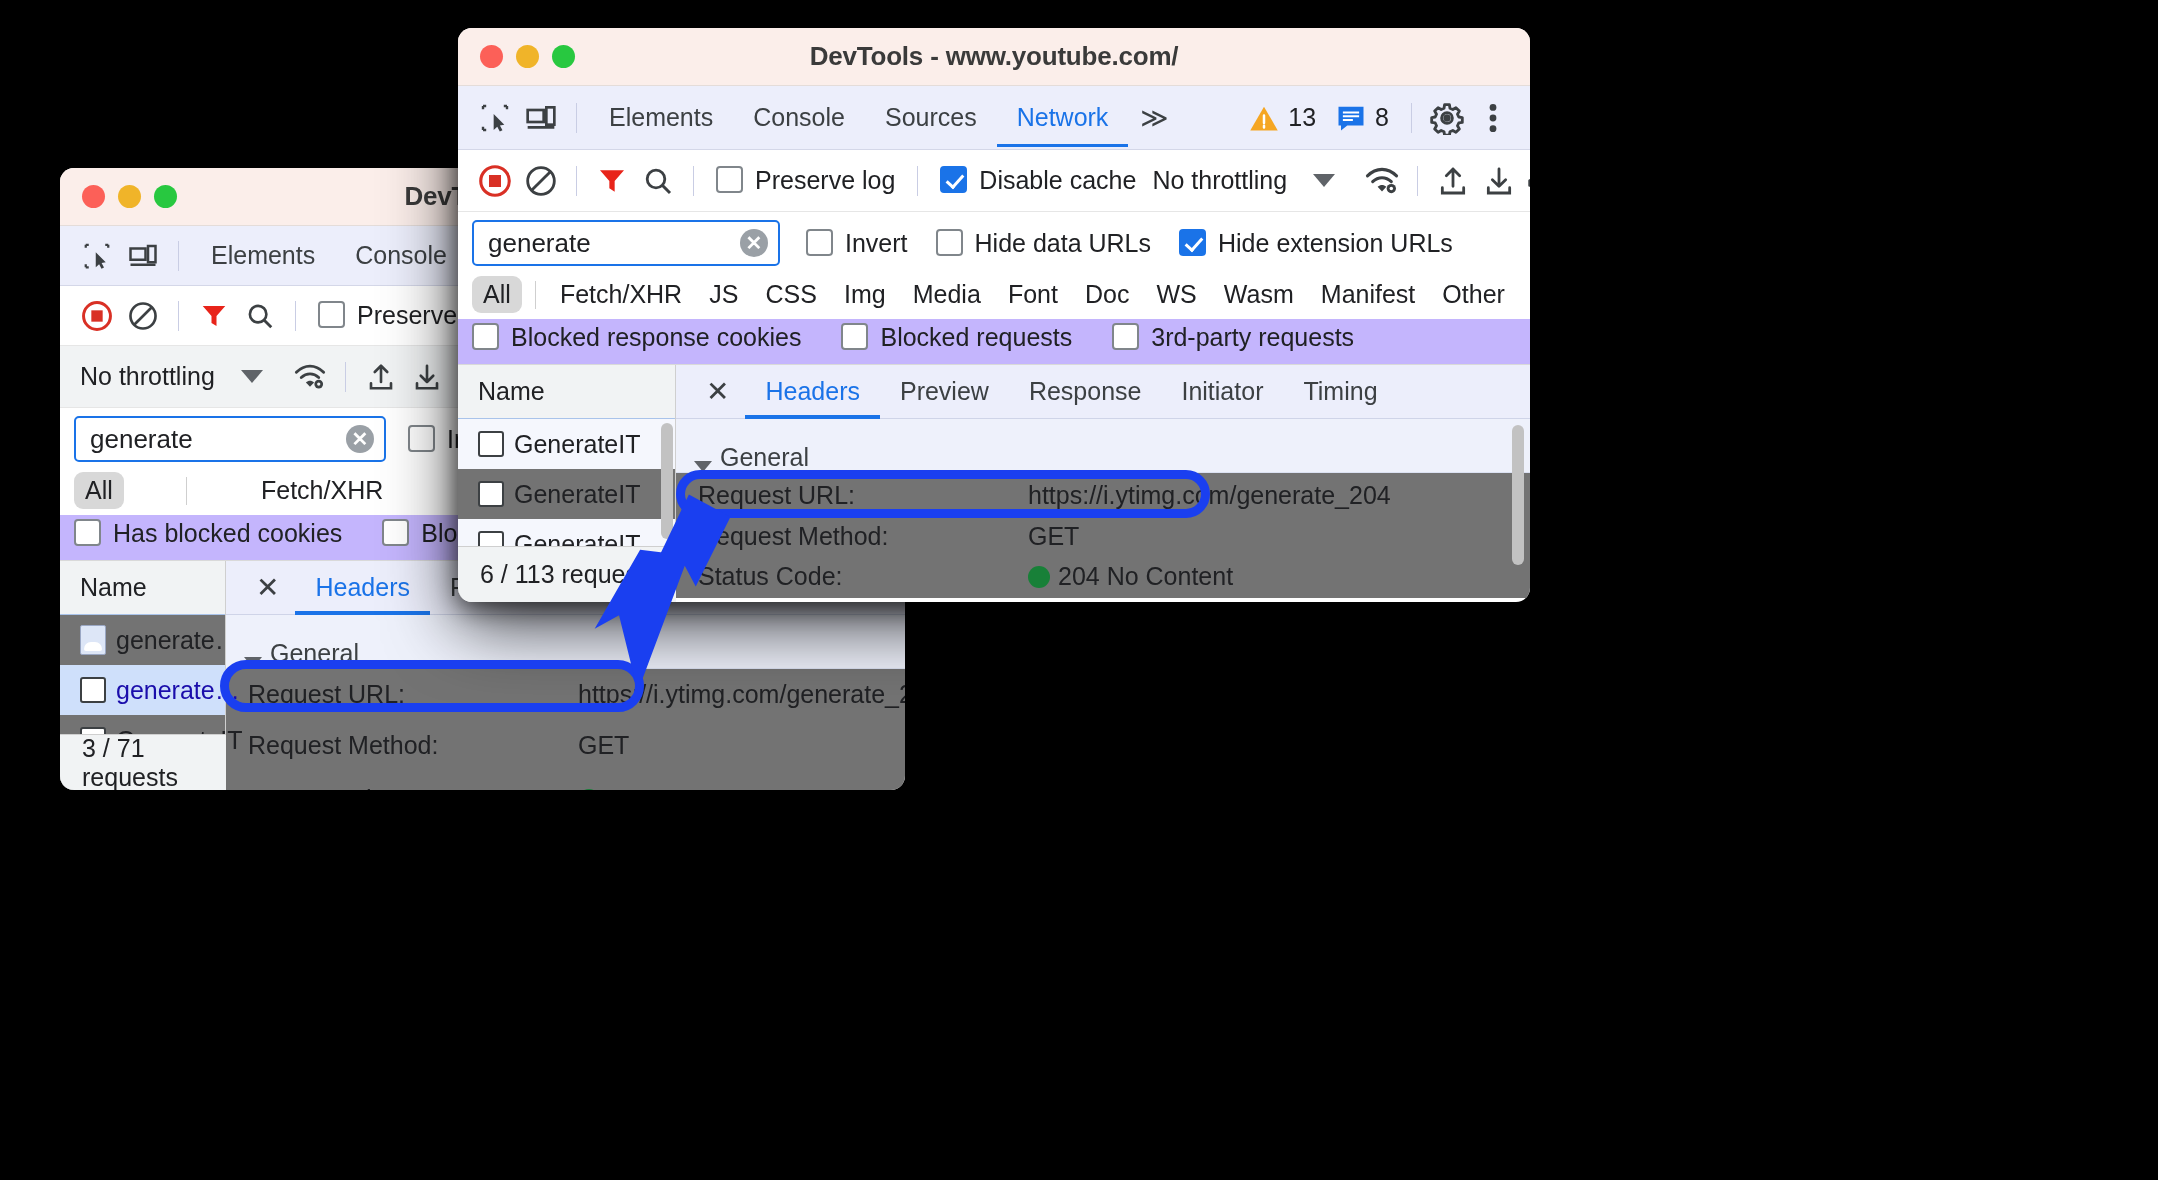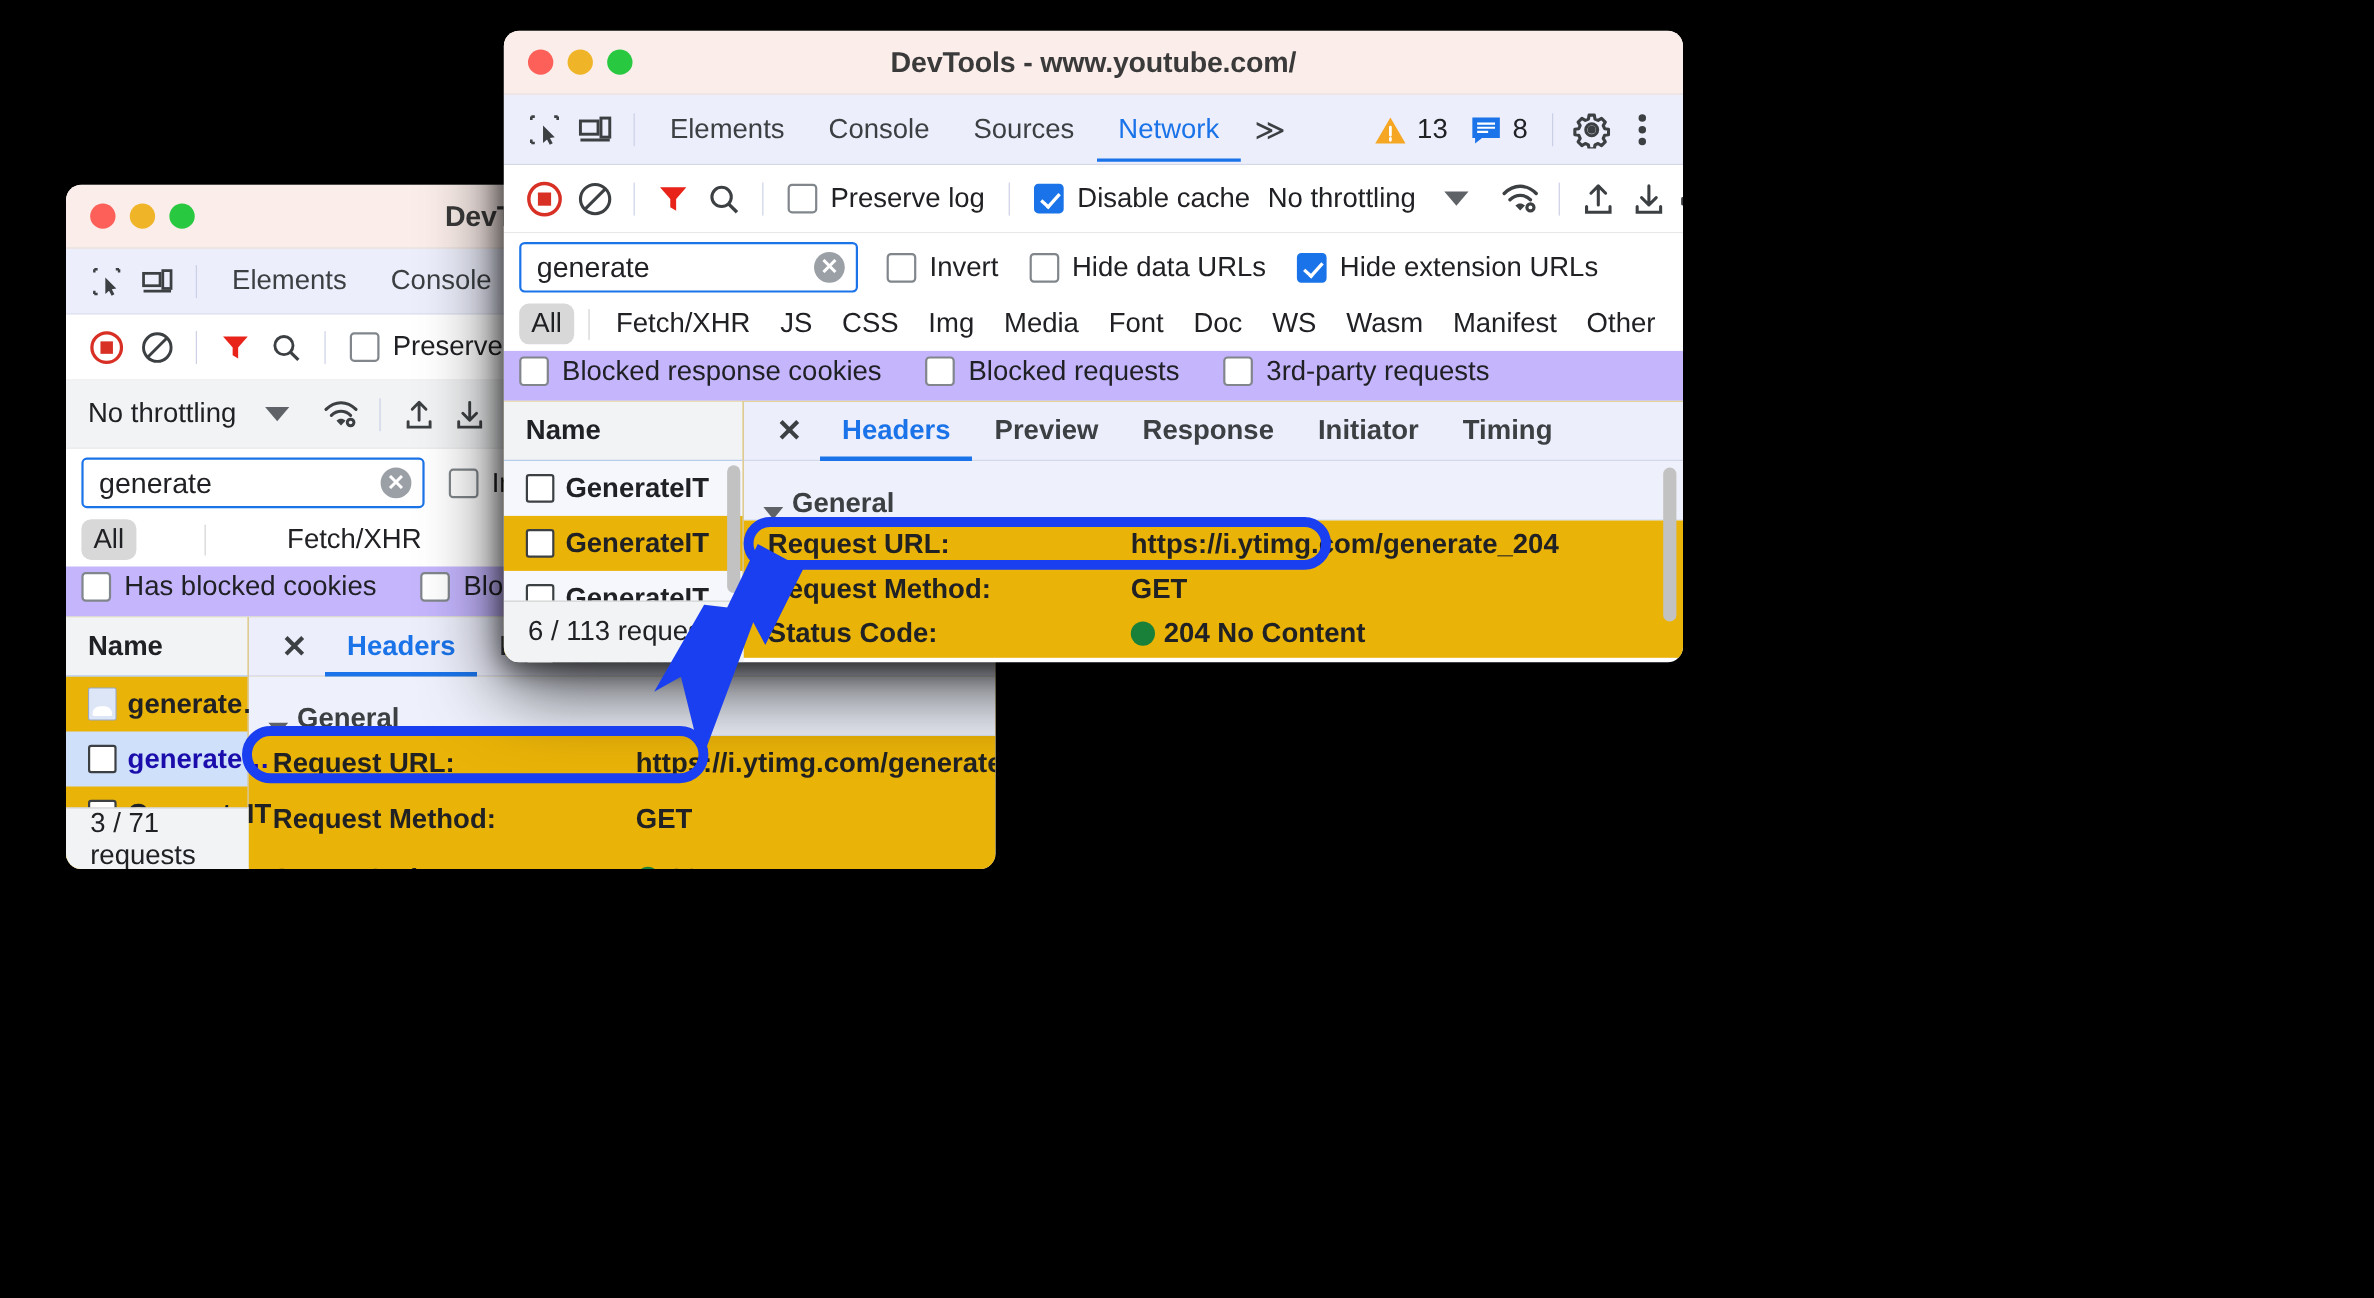--- a/index.html
+++ b/index.html
@@ -73,21 +73,21 @@
   .cbx {
     width: 27px; height: 27px; border: 2px solid #80868b;
     border-radius: 4px; flex: none; background:#fff;
   }
   .cbx.checked { background: #1a73e8; border-color: #1a73e8; position: relative; }
   .cbx.checked::after {
     content: ""; position: absolute; left: 8px; top: 3px;
     width: 7px; height: 14px; border: solid #fff;
     border-width: 0 3px 3px 0; transform: rotate(42deg);
   }
-  .cbx-label { display: flex; align-items: center; gap: 12px; font-size: 25px; color: #202124; padding: 0 10px; white-space: nowrap; }
+  .cbx-label { display: flex; align-items: flex-start; gap: 12px; font-size: 25px; color: #202124; padding: 0 10px; white-space: nowrap; }
   .throttle { font-size: 25px; color: #202124; padding-left: 6px; white-space: nowrap; }
   .caret { width: 0; height: 0; border-left: 11px solid transparent; border-right: 11px solid transparent; border-top: 13px solid #5f6368; margin: 0 24px 0 26px; }
 
   
   .filterrow { display: flex; align-items: center; padding: 8px 14px; background: #fff; }
   .filterbox {
     position: relative; height: 46px; border: 2px solid #1a73e8; border-radius: 5px;
     display: flex; align-items: center; padding: 0 14px; background: #fff;
   }
   .filterbox .val { font-size: 26px; color: #202124; }
@@ -99,21 +99,21 @@
 
   
   .typerow { display: flex; align-items: center; padding: 2px 14px 6px; background: #fff; gap: 4px; justify-content: space-between; }
   .type { font-size: 25px; color: #202124; padding: 4px 11px; border-radius: 9px; white-space: nowrap; }
   .type.sel { background: #d8d8d8; }
   .tsep { width: 1px; height: 28px; background: #cfcfcf; margin: 0 8px; }
 
   .chkrow { display: flex; align-items: center; padding: 4px 14px 12px; background: #c4b5fd; border-bottom: 1px solid #d9d9d9; gap: 40px; }
 
   
-  .panes { display: flex; background: #eab308; font-weight: bold; }
+  .panes { display: flex; background: #737373; }
   .namepane { border-right: 1px solid #cfcfcf; position: relative; }
   .pane-head {
     height: 54px; background: #f1f3f4; display: flex; align-items: center;
     padding-left: 20px; font-size: 25px; color: #202124;
     border-bottom: 1px solid #a9c3ea;
   }
   .row {
     height: 50px; display: flex; align-items: center; gap: 10px;
     padding-left: 20px; font-size: 25px; color: #202124; white-space: nowrap;
   }

